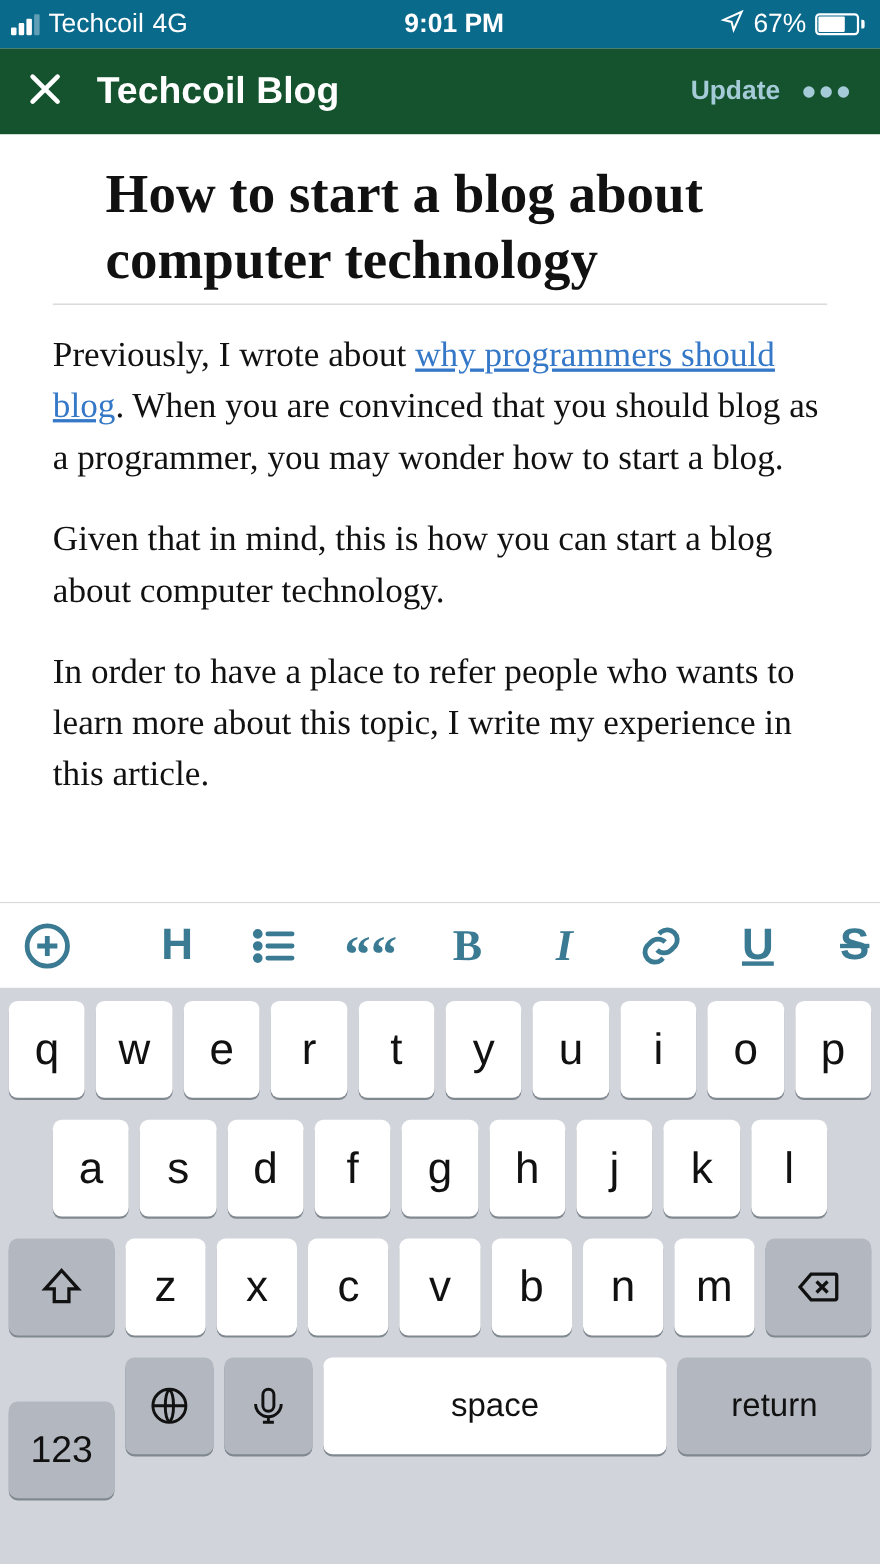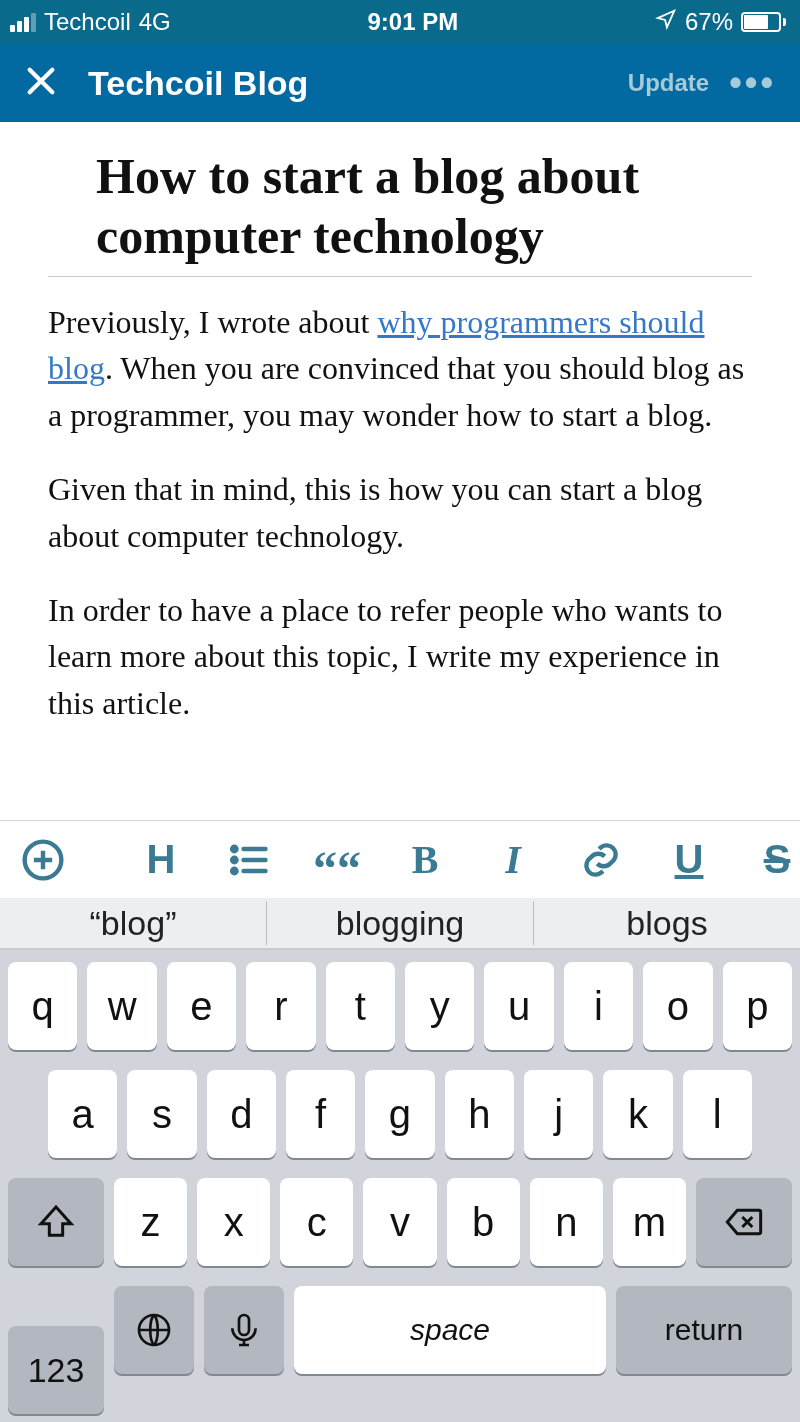--- a/index.html
+++ b/index.html
@@ -8,21 +8,21 @@
   .status-left { display: flex; align-items: center; gap: 8px; }
   .bars { display: flex; align-items: flex-end; gap: 2px; }
   .bars span { width: 5px; background: #fff; display: block; border-radius: 1px; }
   .bars span.dim { background: rgba(255,255,255,0.35); }
   .status-right { display: flex; align-items: center; gap: 8px; }
   .battery { display: flex; align-items: center; }
   .battery-body { width: 40px; height: 20px; border: 2px solid #fff; border-radius: 4px; position: relative; }
   .battery-fill { position: absolute; left: 1px; top: 1px; bottom: 1px; width: 67%; background: #fff; border-radius: 1px; }
   .battery-cap { width: 3px; height: 8px; background: #fff; margin-left: 2px; border-radius: 0 2px 2px 0; }
 
-  .nav-bar { height: 78px; background: #0369a1; color: #fff; display: flex; align-items: center; justify-content: space-between; padding: 0 24px; }
+  .nav-bar { height: 78px; background: #14532d; color: #fff; display: flex; align-items: center; justify-content: space-between; padding: 0 24px; }
   .nav-left { display: flex; align-items: center; gap: 30px; }
   .nav-title { font-size: 34px; font-weight: 700; }
   .nav-right { display: flex; align-items: center; gap: 20px; color: #a4cbd7; }
   .update { font-size: 24px; font-weight: 700; }
   .dots { font-size: 36px; letter-spacing: 3px; font-weight: 900; line-height: 0; }
   .close-x svg { width: 34px; height: 34px; }
 
   .content { padding: 24px 48px 0 48px; font-family: Georgia, "Times New Roman", serif; color: #111; }
   .content h1 { font-size: 50px; font-weight: 700; line-height: 1.2; margin-bottom: 10px; margin-left: 48px; }
   .content hr { border: none; border-top: 1px solid #ccc; margin-bottom: 22px; }
@@ -42,21 +42,21 @@
   .sugg-sep { width: 1px; height: 44px; background: #b9bec4; }
 
   .key-rows { flex: 1; padding: 12px 8px 8px 8px; display: flex; flex-direction: column; gap: 20px; }
   .krow { display: flex; gap: 10px; justify-content: center; }
   .key { background: #fff; border-radius: 8px; box-shadow: 0 2px 0 #808890; height: 88px; display: flex; align-items: center; justify-content: center; font-size: 40px; color: #111; flex: 1; }
   .krow.row2 { padding: 0 40px; }
   .krow.row3 .key.fn, .krow.row4 .key.fn { background: #b3b8c0; }
   .key.shift, .key.bksp { flex: 0 0 96px; }
   .key.k123 { flex: 0 0 96px; font-size: 34px; margin-top: 40px; }
   .key.globe, .key.mic { flex: 0 0 80px; }
-  .key.space { flex: 1; font-size: 30px; font-style: italic; }
+  .key.space { flex: 1; font-size: 30px; }
   .key.return { flex: 0 0 176px; font-size: 30px; }
   .key svg { width: 40px; height: 40px; }
 </style>
 </head>
 <body>
 
 <div class="status-bar">
   <div class="status-left">
     <span class="bars">
       <span style="height:7px"></span>
@@ -133,27 +133,20 @@
     <svg viewBox="0 0 24 24" fill="none" stroke="#3a7a93" stroke-width="2.4">
         <path d="M10 14a5 5 0 0 0 7 0l2-2a5 5 0 0 0-7-7l-1 1"></path>
         <path d="M14 10a5 5 0 0 0-7 0l-2 2a5 5 0 0 0 7 7l1-1"></path>
       </svg>
   </span>
   <span class="tool sans" style="text-decoration:underline">U</span>
   <span class="tool sans" style="text-decoration:line-through">S</span>
 </div>
 
 <div class="keyboard">
-  <div class="suggestions">
-    <div class="sugg">“blog”</div>
-    <div class="sugg-sep"></div>
-    <div class="sugg">blogging</div>
-    <div class="sugg-sep"></div>
-    <div class="sugg">blogs</div>
-  </div>
   <div class="key-rows">
     <div class="krow">
       <div class="key">q</div>
       <div class="key">w</div>
       <div class="key">e</div>
       <div class="key">r</div>
       <div class="key">t</div>
       <div class="key">y</div>
       <div class="key">u</div>
       <div class="key">i</div>

